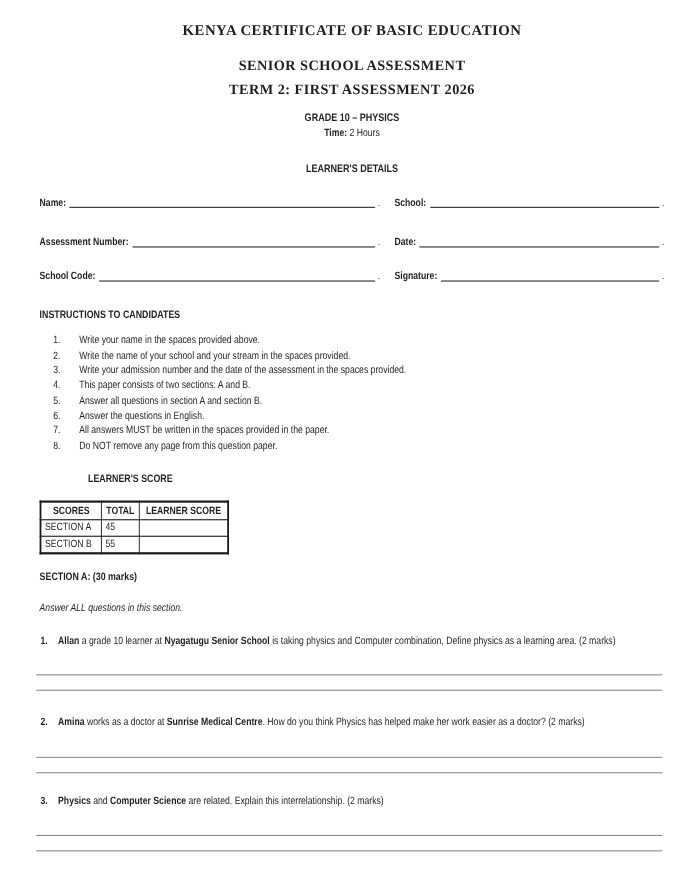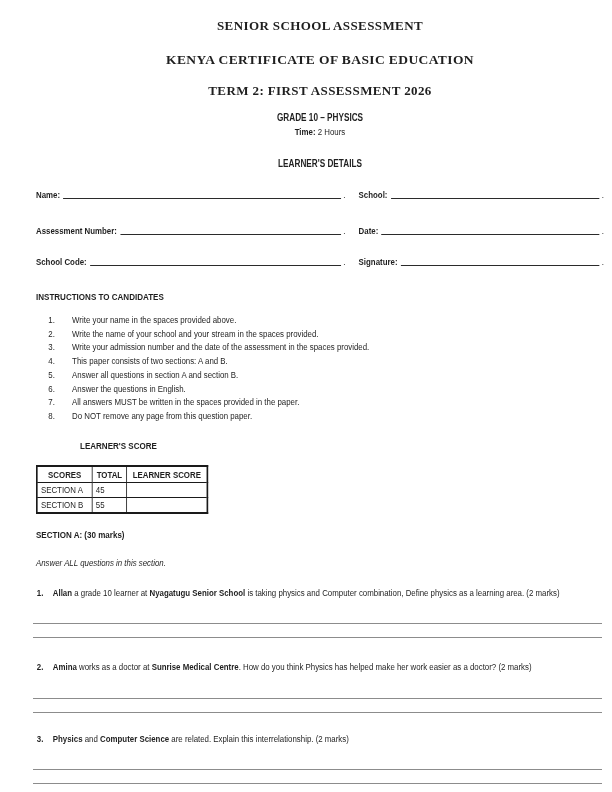--- a/index.html
+++ b/index.html
@@ -27,21 +27,21 @@
   .serif-h {
     font-family: "Liberation Serif", "DejaVu Serif", serif;
     font-weight: bold;
     text-align: center;
     letter-spacing: 0.4px;
     font-size: 13px; line-height: 13px;
     margin: 0;
   }
   #h1 { margin-top: 21px; font-size: 13.5px; }
   #h2 { margin-top: 19px; }
-  #h3 { margin-top: 18px; }
+  #h3 { margin-top: 8px; }
   .grade   { margin-top: 15px; font-size: 10px;  line-height: 11px; font-weight: bold; }
   .time    { margin-top: 3px;  font-size: 9.6px; line-height: 11px; }
   .details { margin-top: 21px; font-size: 10px;  line-height: 11px; font-weight: bold; }
 
   .form-row { display: flex; font-size: 9.6px; line-height: 11px; }
   .fr1 { margin-top: 20px; }
   .fr2 { margin-top: 25px; }
   .fr3 { margin-top: 20px; }
   .ff { display: flex; align-items: flex-end; }
   .ff-left  { width: 54.5%; }
@@ -92,22 +92,22 @@
     margin-left: -3px;
     margin-top: 13px;
   }
   .q-head + .answer-line { margin-top: 25px; }
 </style>
 </head>
 <body>
 
 <div class="page">
 
+  <div id="h1" class="serif-h">KENYA CERTIFICATE OF BASIC EDUCATION</div>
   <div id="h2" class="serif-h">SENIOR SCHOOL ASSESSMENT</div>
-  <div id="h1" class="serif-h">KENYA CERTIFICATE OF BASIC EDUCATION</div>
   <div id="h3" class="serif-h">TERM 2: FIRST ASSESSMENT 2026</div>
 
   <div class="cond center grade">GRADE 10 – PHYSICS</div>
   <div class="cond center time"><span class="bold">Time:</span> <span>2 Hours</span></div>
   <div class="cond center details">LEARNER'S DETAILS</div>
 
   <div class="cond form-row fr1">
     <div class="ff ff-left">
       <span class="lbl">Name:</span>
       <span class="fill"></span>

